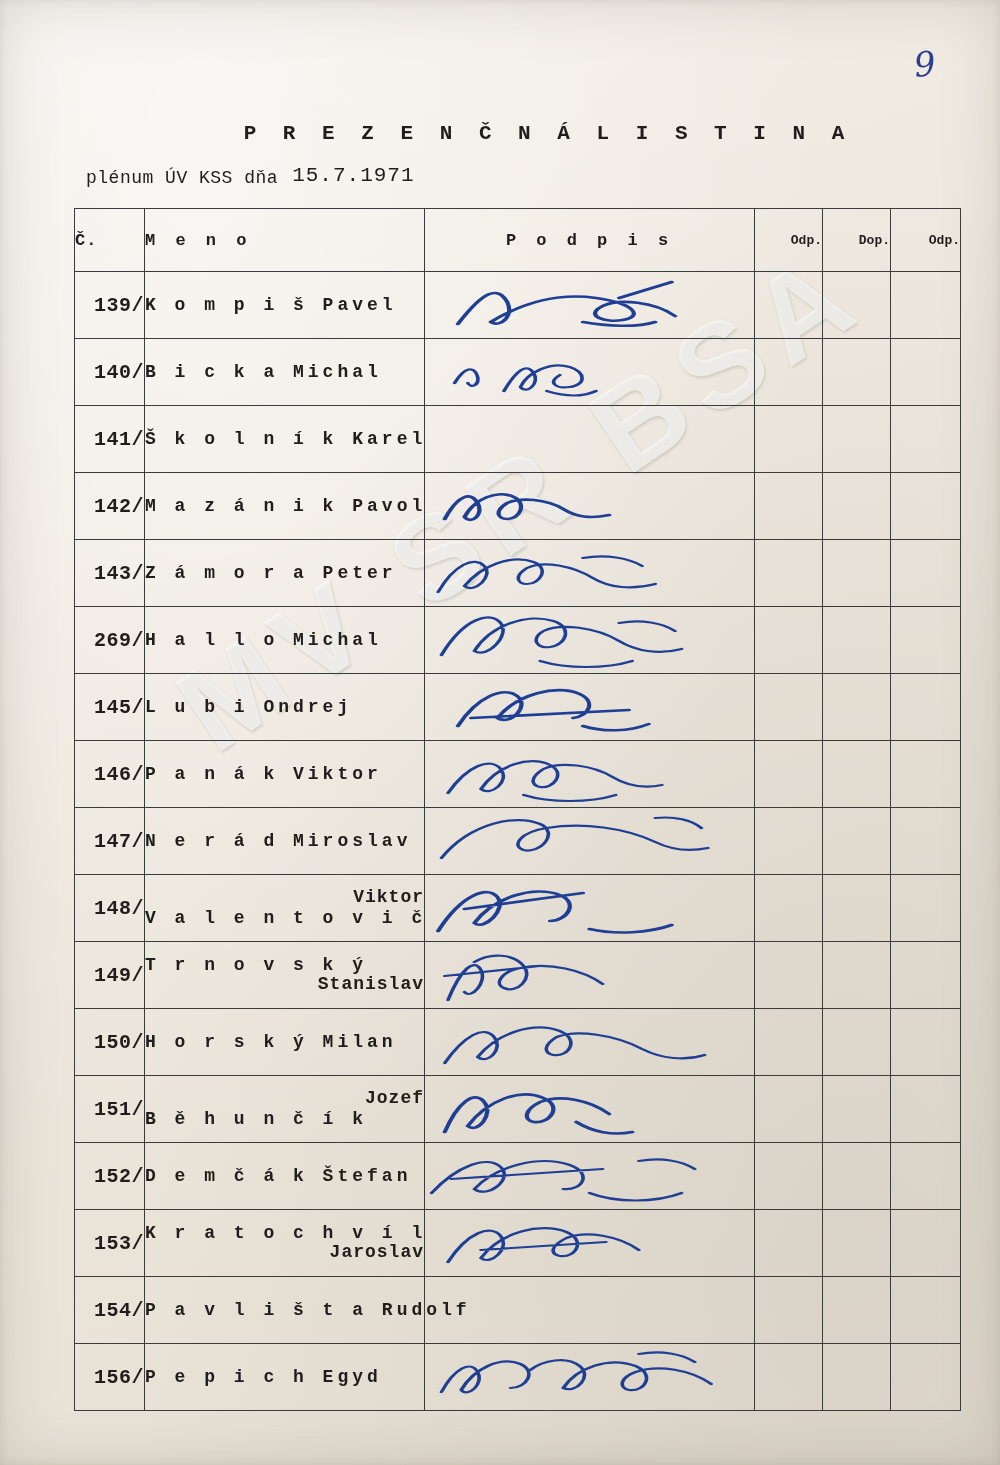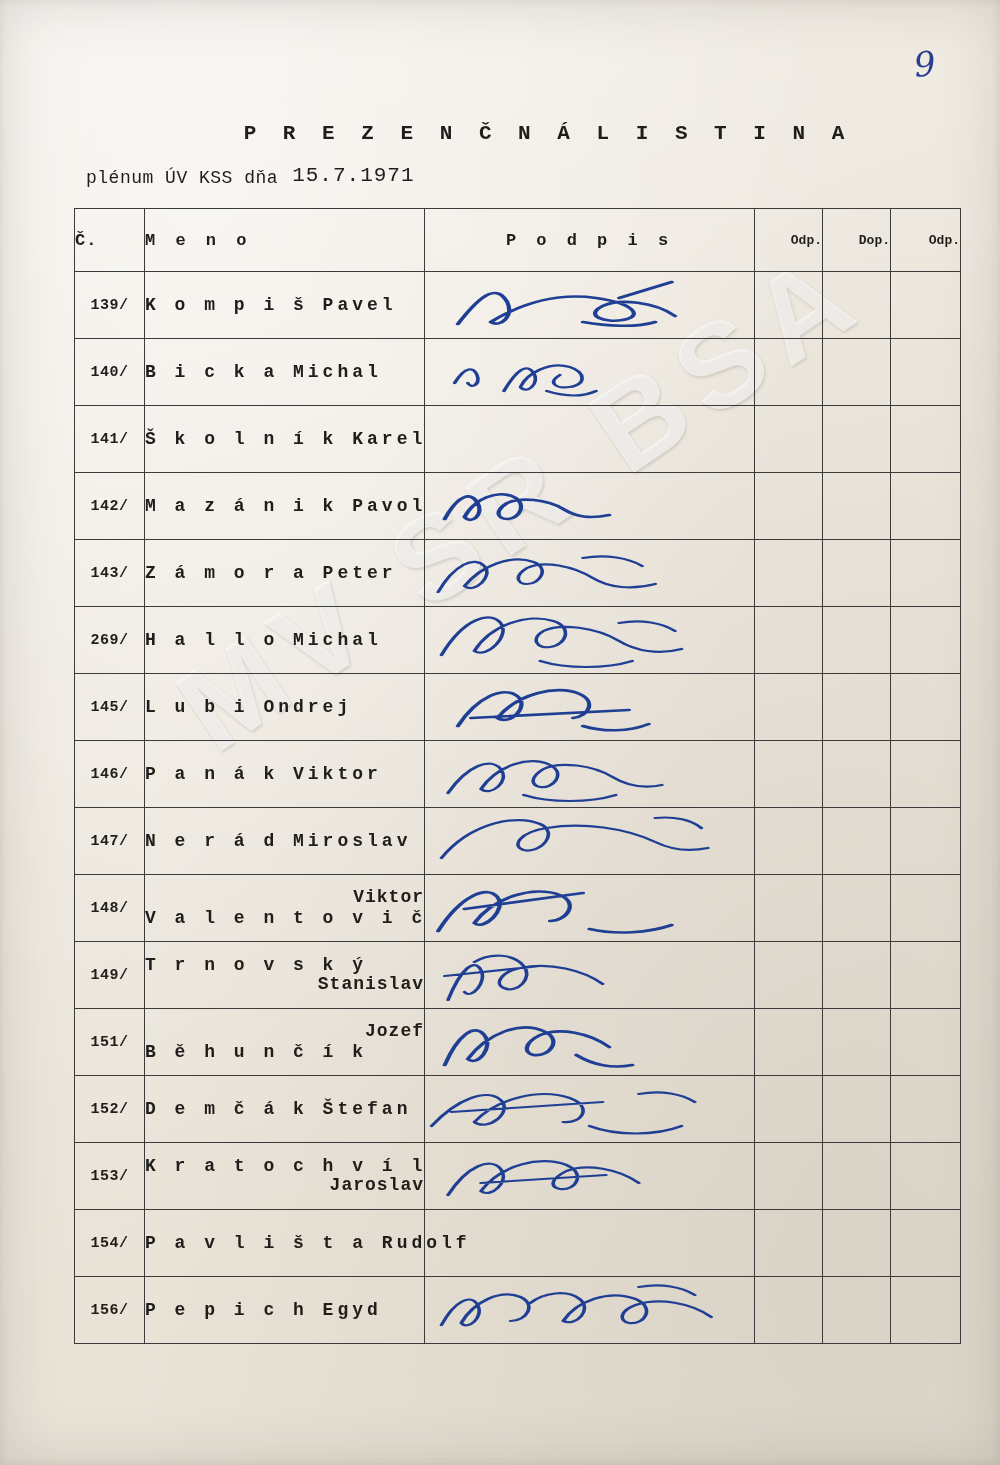--- a/index.html
+++ b/index.html
@@ -131,23 +131,23 @@
   }
   th.h-small {
     text-align: right;
     padding-left: 8px;
     letter-spacing: 0px;
     font-size: 13px;
   }
 
   tbody tr { height: 67px; }
   td.num {
-    text-align: center;
+    text-align: right;
     padding-left: 14px;
-    font-size: 15px;
+    font-size: 20px;
     font-weight: bold;
     letter-spacing: 0.5px;
     white-space: nowrap;
   }
   td.name {
     font-size: 18px;
     font-weight: bold;
     position: relative;
     padding: 0 6px 0 2px;
   }
@@ -365,20 +365,34 @@
           <td class="sign">
             <svg class="sig" viewBox="0 0 200 66" preserveAspectRatio="none">
               <path d="M14,58 C22,26 30,16 34,28 C38,40 28,58 24,50 M30,20 C40,10 54,12 60,24 C66,36 56,52 48,46 C42,42 46,30 58,26 C76,20 96,28 108,42 M12,34 L70,24" stroke-width="2.2"></path>
             </svg>
           </td>
           <td class="blank"></td>
           <td class="blank"></td>
           <td class="blank"></td>
         </tr>
         <tr>
+          <td class="num">150/</td>
+          <td class="name">
+            <span class="name-line">H o r s k ý  Milan</span>
+          </td>
+          <td class="sign">
+            <svg class="sig" viewBox="0 0 200 66" preserveAspectRatio="none">
+              <path d="M12,54 C24,26 36,16 42,28 C48,40 38,56 32,48 C44,24 66,12 82,22 C94,30 88,48 78,46 C72,44 72,36 80,28 C92,20 116,26 132,40 C144,50 158,52 170,46" stroke-width="2.2"></path>
+            </svg>
+          </td>
+          <td class="blank"></td>
+          <td class="blank"></td>
+          <td class="blank"></td>
+        </tr>
+        <tr>
           <td class="num">151/</td>
           <td class="name name-wrap-2">
             <span class="name-second">Jozef</span>
             <span class="name-line">B ě h u n č í k</span>
           </td>
           <td class="sign">
             <svg class="sig" viewBox="0 0 200 66" preserveAspectRatio="none">
               <path d="M12,56 C20,26 30,14 36,26 C42,38 32,58 26,50 C38,24 58,12 72,22 C84,30 76,48 66,46 C60,44 60,34 70,26 C82,18 100,24 112,38 M92,46 C102,56 114,60 126,56" stroke-width="2.6"></path>
             </svg>
           </td>

